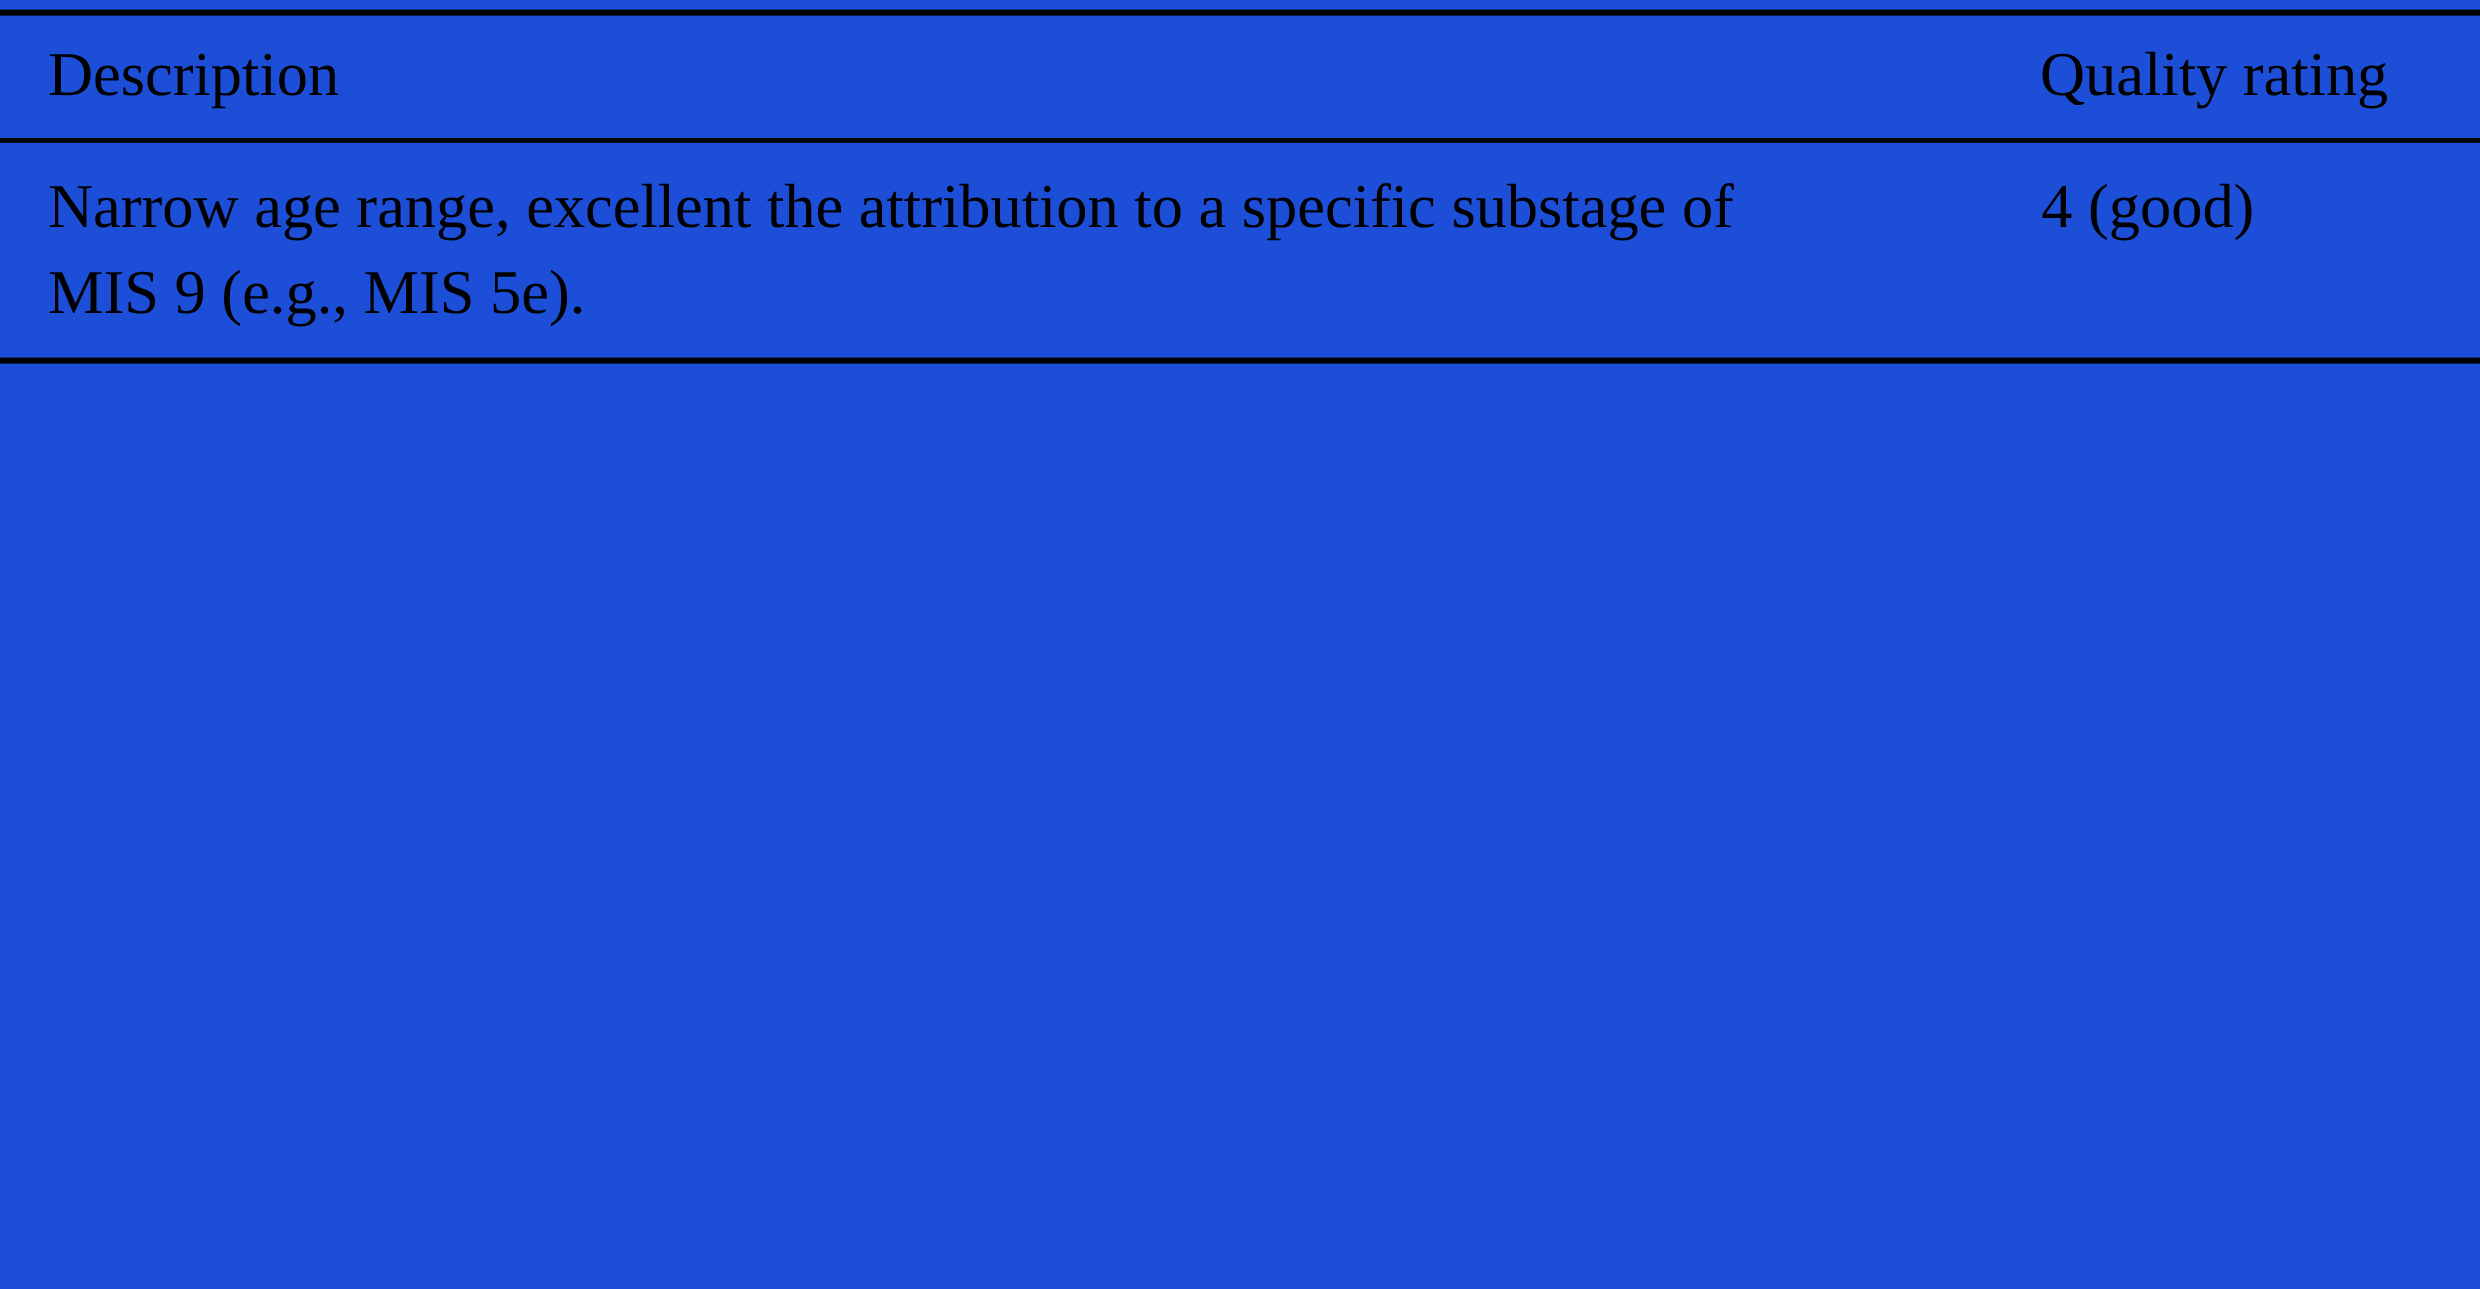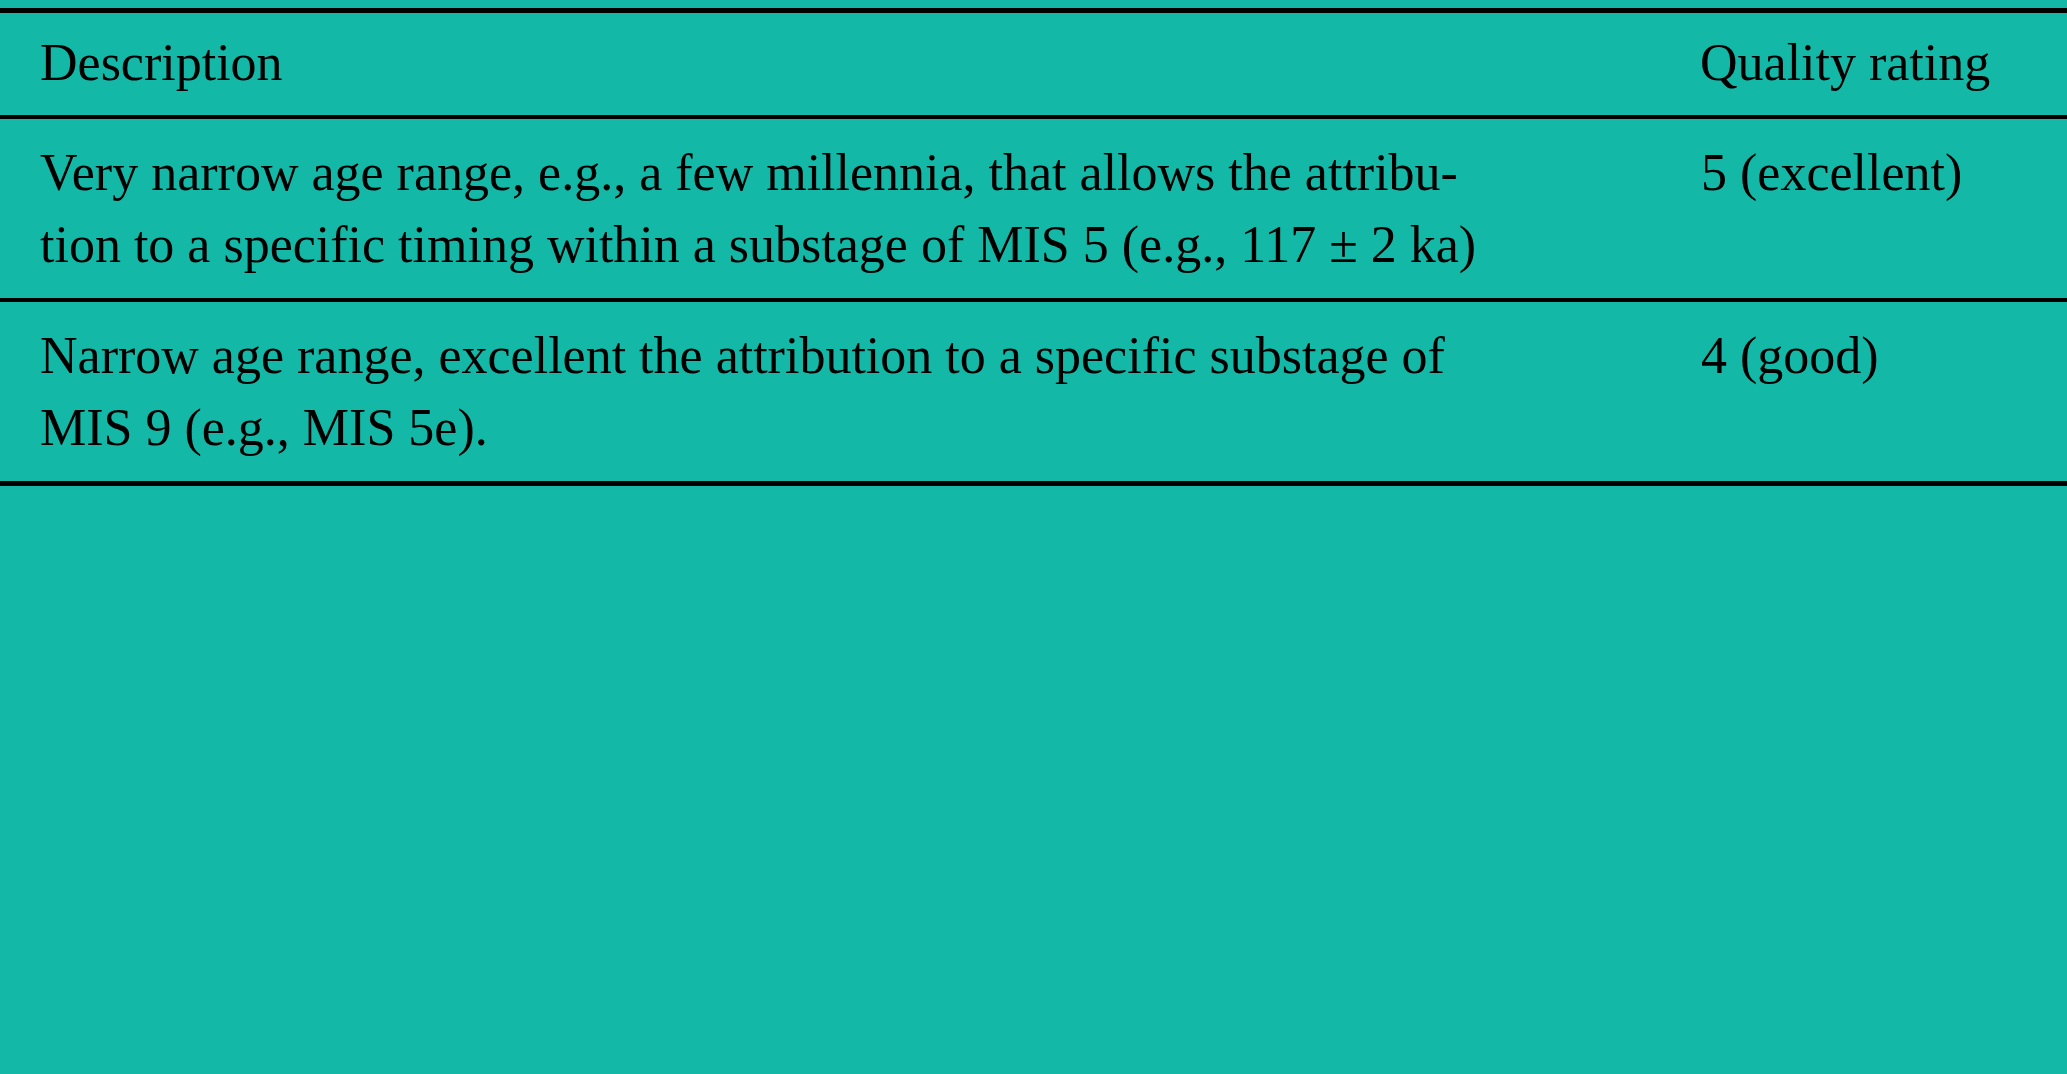--- a/index.html
+++ b/index.html
@@ -5,21 +5,21 @@
   html, body {
     margin: 0;
     padding: 0;
     background: #ffffff;
   }
   .page {
     width: 2067px;
     height: 1074px;
     box-sizing: border-box;
     padding-top: 8px;
-    background: #14b8a6;
+    background: #1d4ed8;
     color: #000000;
     font-family: "Liberation Serif", serif;
     font-size: 52px;
     line-height: 72px;
     overflow: hidden;
   }
   table.quality-table {
     width: 100%;
     border-collapse: collapse;
     table-layout: fixed;
@@ -64,27 +64,20 @@
     </colgroup>
     <thead>
       <tr>
         <th class="desc-col">Description</th>
         <th class="rating-col">Quality rating</th>
       </tr>
     </thead>
     <tbody>
       <tr>
         <td class="desc-cell">
-          <div class="line">Very narrow age range, e.g., a few millennia, that allows the attribu-</div>
-          <div class="line">tion to a specific timing within a substage of MIS 5 (e.g., 117 ± 2 ka)</div>
-        </td>
-        <td class="rating-cell">5 (excellent)</td>
-      </tr>
-      <tr>
-        <td class="desc-cell">
           <div class="line">Narrow age range, excellent the attribution to a specific substage of</div>
           <div class="line">MIS 9 (e.g., MIS 5e).</div>
         </td>
         <td class="rating-cell">4 (good)</td>
       </tr>
     </tbody>
   </table>
 </div>
 
 </body></html>

